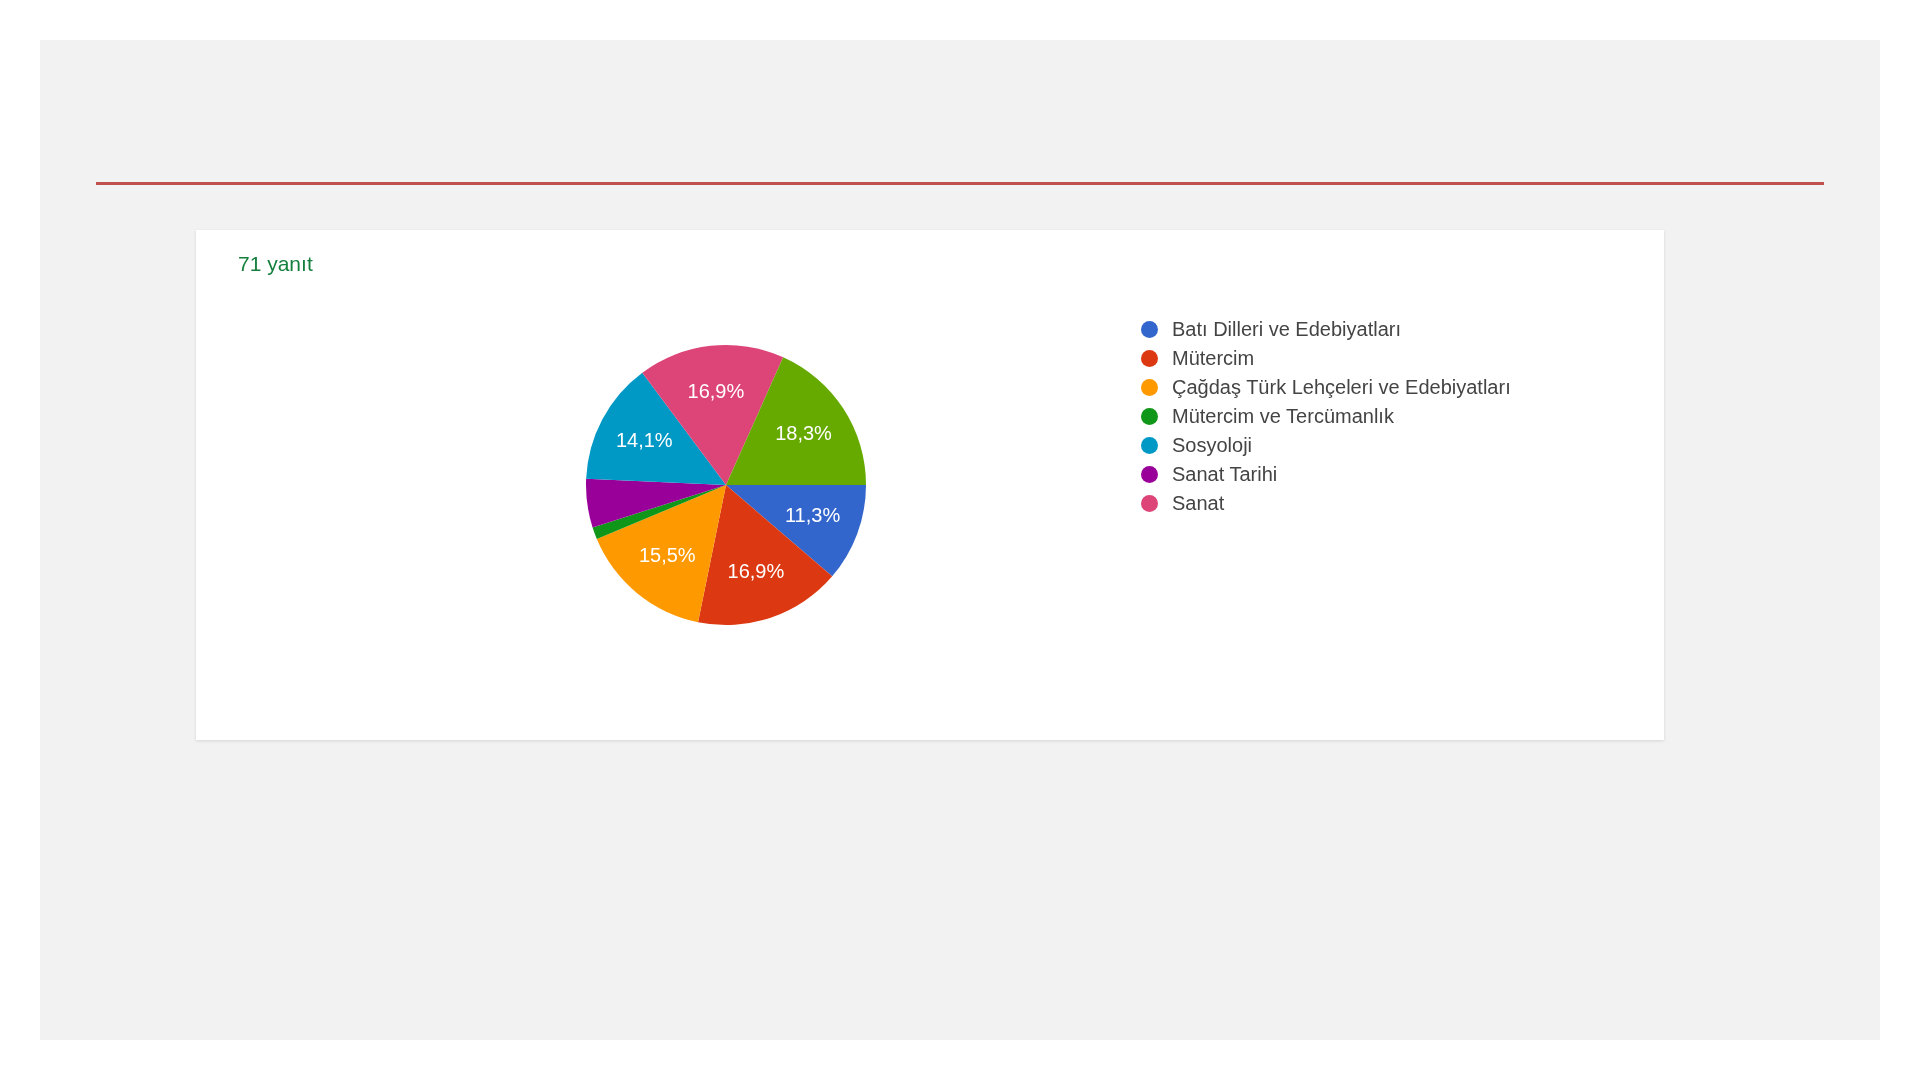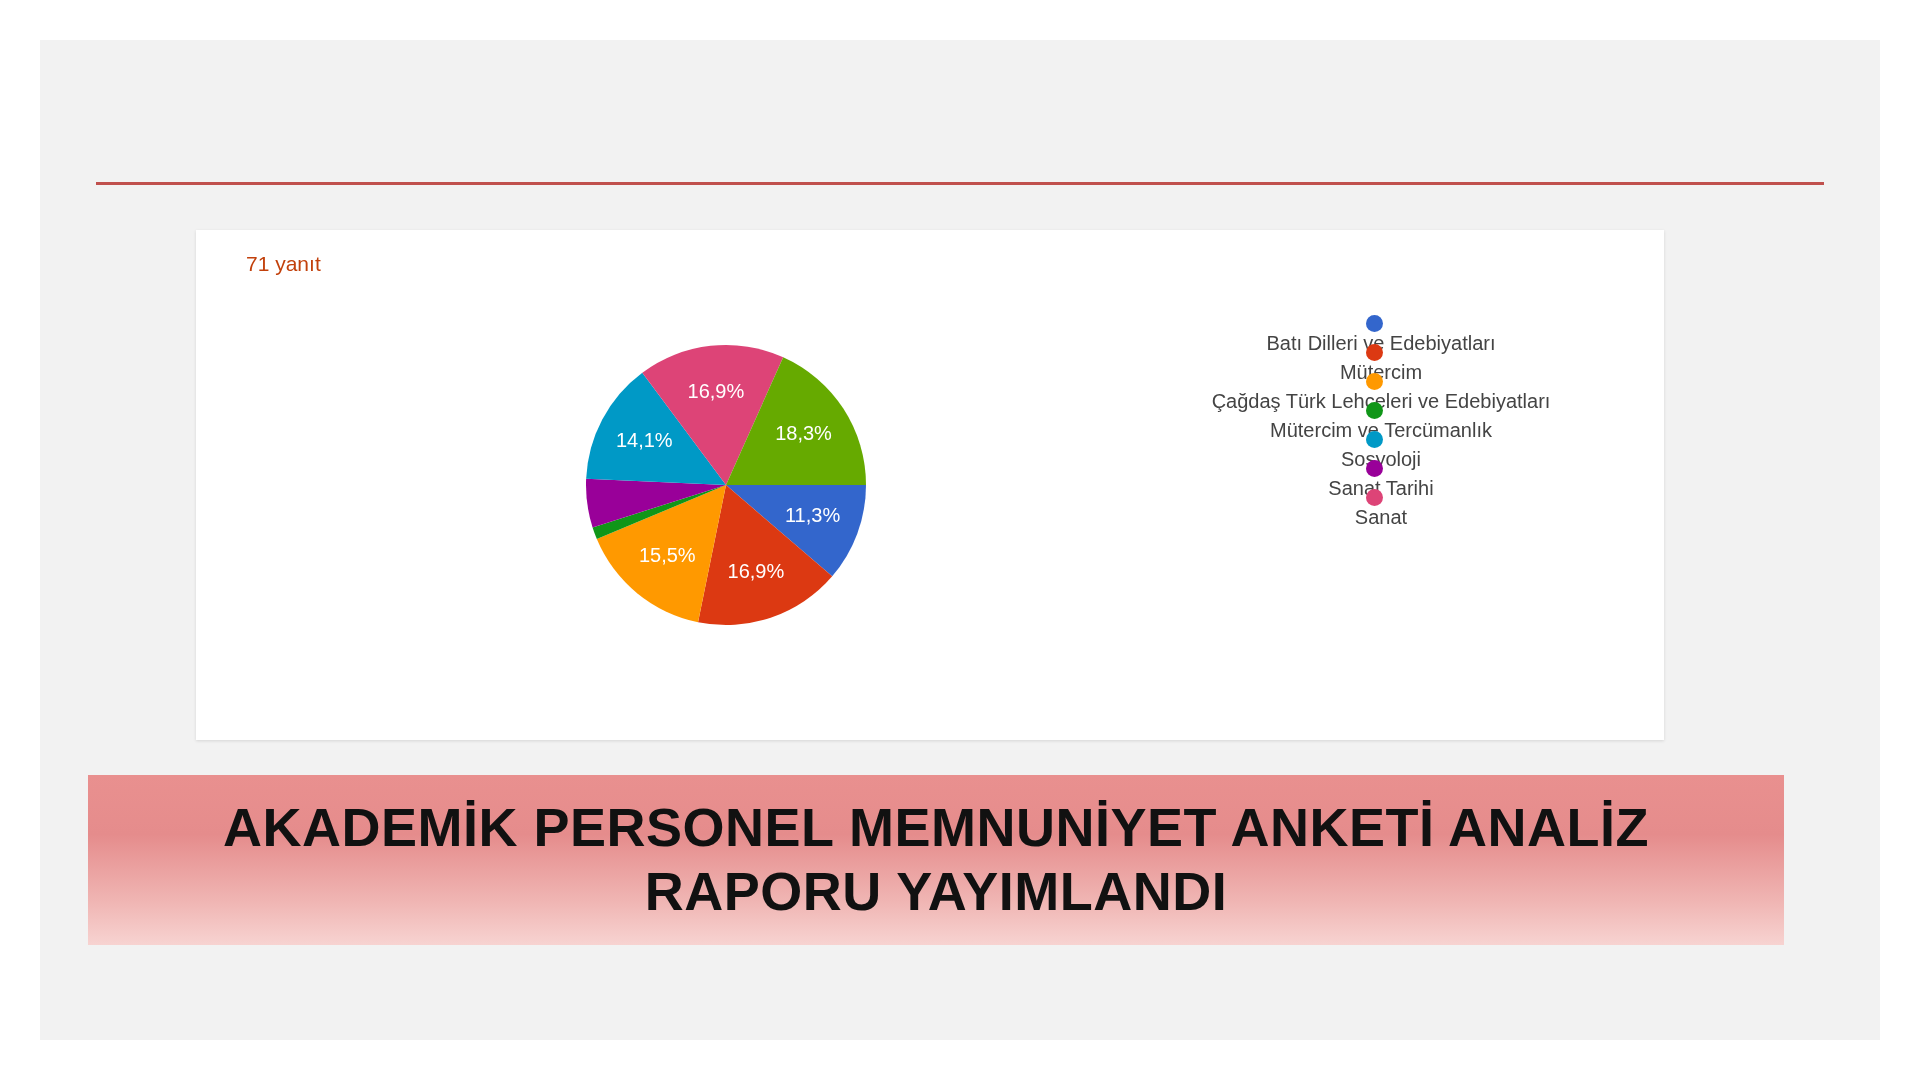--- a/index.html
+++ b/index.html
@@ -35,24 +35,24 @@
     left: 156px;
     top: 190px;
     width: 1468px;
     height: 510px;
     background: #ffffff;
     box-shadow: 0 1px 3px rgba(0,0,0,0.12);
   }
 
   .responses-label {
     position: absolute;
-    left: 50px;
+    left: 42px;
     top: 22px;
     font-size: 21px;
-    color: #c2410c;
+    color: #15803d;
     font-family: "Liberation Sans", sans-serif;
   }
 
   .pie-wrap {
     position: absolute;
     left: 360px;
     top: 80px;
     width: 340px;
     height: 350px;
   }
@@ -74,21 +74,20 @@
     left: 945px;
     top: 85px;
     width: 480px;
   }
 
   .legend-item {
     display: flex;
     align-items: center;
     height: 29px;
     margin-bottom: 0px;
-    flex-direction: column;
   }
 
   .legend-dot {
     width: 17px;
     height: 17px;
     border-radius: 50%;
     margin-right: 14px;
     flex: 0 0 auto;
   }
 
@@ -182,17 +181,14 @@
           <span class="legend-text">Sanat Tarihi</span>
         </div>
         <div class="legend-item">
           <span class="legend-dot" style="background: rgb(221, 68, 119);"></span>
           <span class="legend-text">Sanat</span>
         </div>
       </div>
 
   </div>
 
-  <div class="title-banner">
-    <div class="title-text">AKADEMİK PERSONEL MEMNUNİYET ANKETİ ANALİZ RAPORU YAYIMLANDI</div>
-  </div>
 
 </div>
 
 </body></html>

